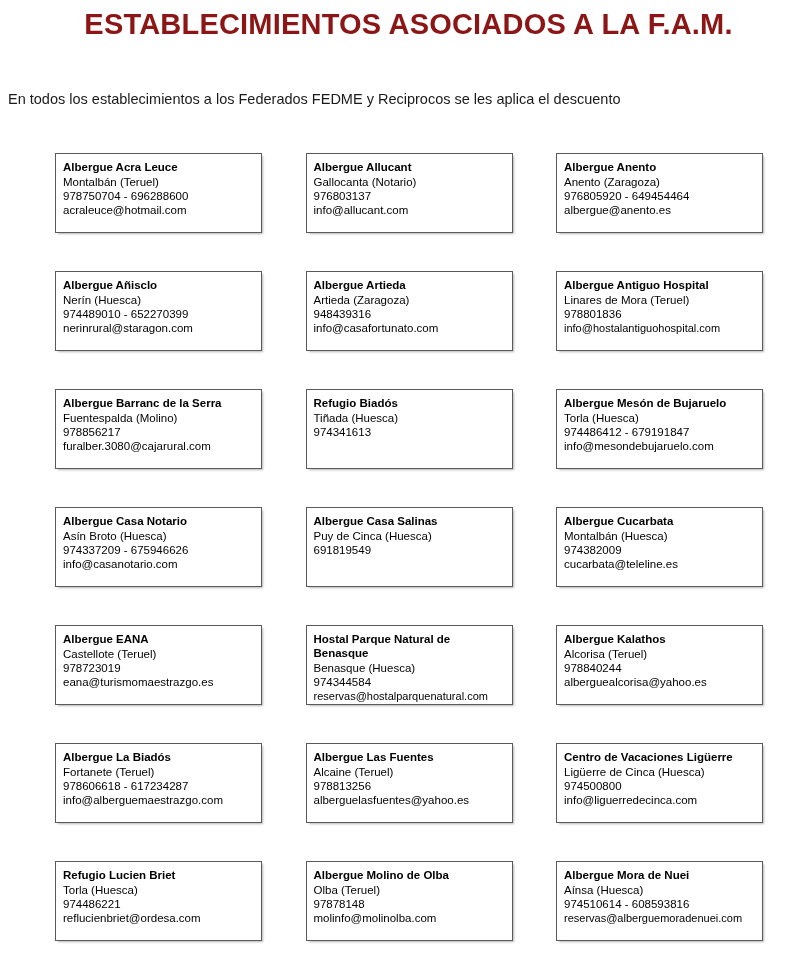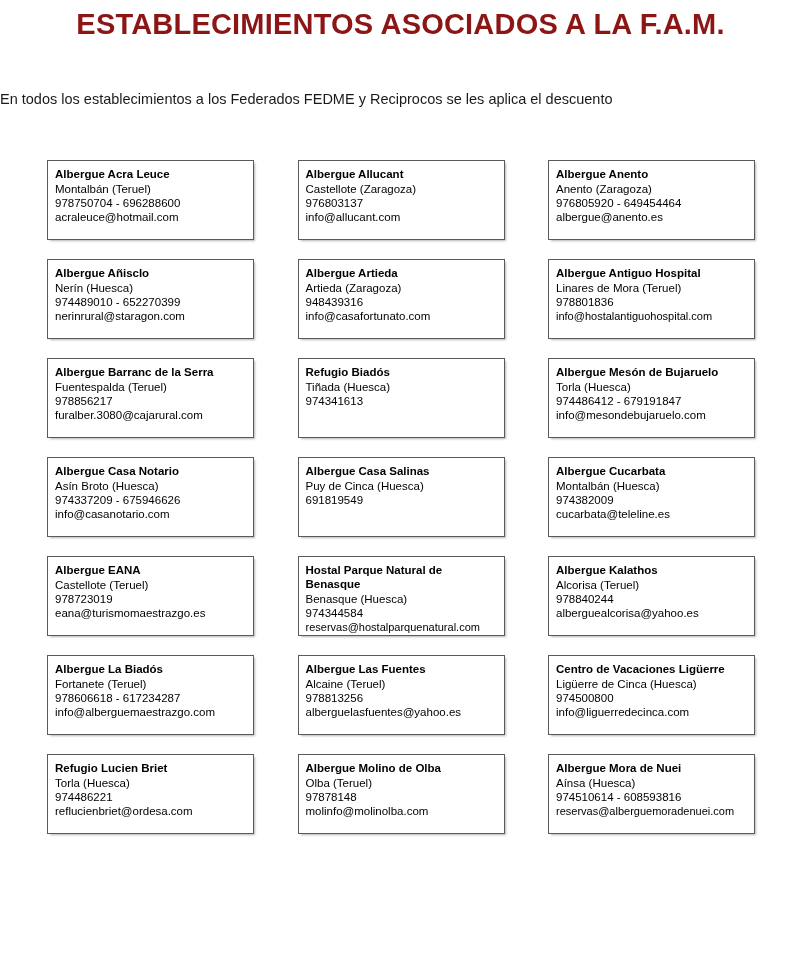--- a/index.html
+++ b/index.html
@@ -13,20 +13,21 @@
     font-family: "Liberation Sans", sans-serif;
     color: #000000;
     overflow: hidden;
     position: relative;
   }
 
   .page {
     position: relative;
     width: 648px;
     height: 958px;
+    margin-left: 8px;
   }
 
   .page-title {
     position: absolute;
     top: 8px;
     left: 0;
     width: 801px;
     text-align: center;
     font-family: "Liberation Sans", sans-serif;
     font-weight: bold;
@@ -42,27 +43,27 @@
     left: 0;
     width: 801px;
     font-family: "Liberation Sans", sans-serif;
     font-size: 14.5px;
     color: #1a1a1a;
     white-space: nowrap;
   }
 
   .grid {
     position: absolute;
-    top: 160px;
+    top: 153px;
     left: 47px;
     width: 708px;
     display: grid;
     grid-template-columns: 207px 1fr 207px 1fr 207px;
     grid-auto-rows: 80px;
-    row-gap: 19px;
+    row-gap: 38px;
   }
   .grid .spacer { }
 
   .card {
     border: 1px solid #5a5a5a;
     box-shadow: 2px 2px 2px -1px rgba(120,120,120,0.55);
     background: #ffffff;
     padding: 6px 7px 4px 7px;
     box-sizing: border-box;
     overflow: hidden;
@@ -100,21 +101,21 @@
 
     <div class="card">
       <div class="card-name">Albergue Acra Leuce</div>
       <div class="card-line">Montalbán (Teruel)</div>
       <div class="card-line">978750704 - 696288600</div>
       <div class="card-line">acraleuce@hotmail.com</div>
     </div>
     <div class="spacer"></div>
     <div class="card">
       <div class="card-name">Albergue Allucant</div>
-      <div class="card-line">Castellote (Zaragoza)</div>
+      <div class="card-line">Gallocanta (Notario)</div>
       <div class="card-line">976803137</div>
       <div class="card-line">info@allucant.com</div>
     </div>
     <div class="spacer"></div>
     <div class="card">
       <div class="card-name">Albergue Anento</div>
       <div class="card-line">Anento (Zaragoza)</div>
       <div class="card-line">976805920 - 649454464</div>
       <div class="card-line">albergue@anento.es</div>
     </div>
@@ -135,21 +136,21 @@
     <div class="spacer"></div>
     <div class="card">
       <div class="card-name">Albergue Antiguo Hospital</div>
       <div class="card-line">Linares de Mora (Teruel)</div>
       <div class="card-line">978801836</div>
       <div class="card-line small">info@hostalantiguohospital.com</div>
     </div>
 
     <div class="card">
       <div class="card-name">Albergue Barranc de la Serra</div>
-      <div class="card-line">Fuentespalda (Teruel)</div>
+      <div class="card-line">Fuentespalda (Molino)</div>
       <div class="card-line">978856217</div>
       <div class="card-line">furalber.3080@cajarural.com</div>
     </div>
     <div class="spacer"></div>
     <div class="card">
       <div class="card-name">Refugio Biadós</div>
       <div class="card-line">Tiñada (Huesca)</div>
       <div class="card-line">974341613</div>
       <div class="card-line"></div>
     </div>

